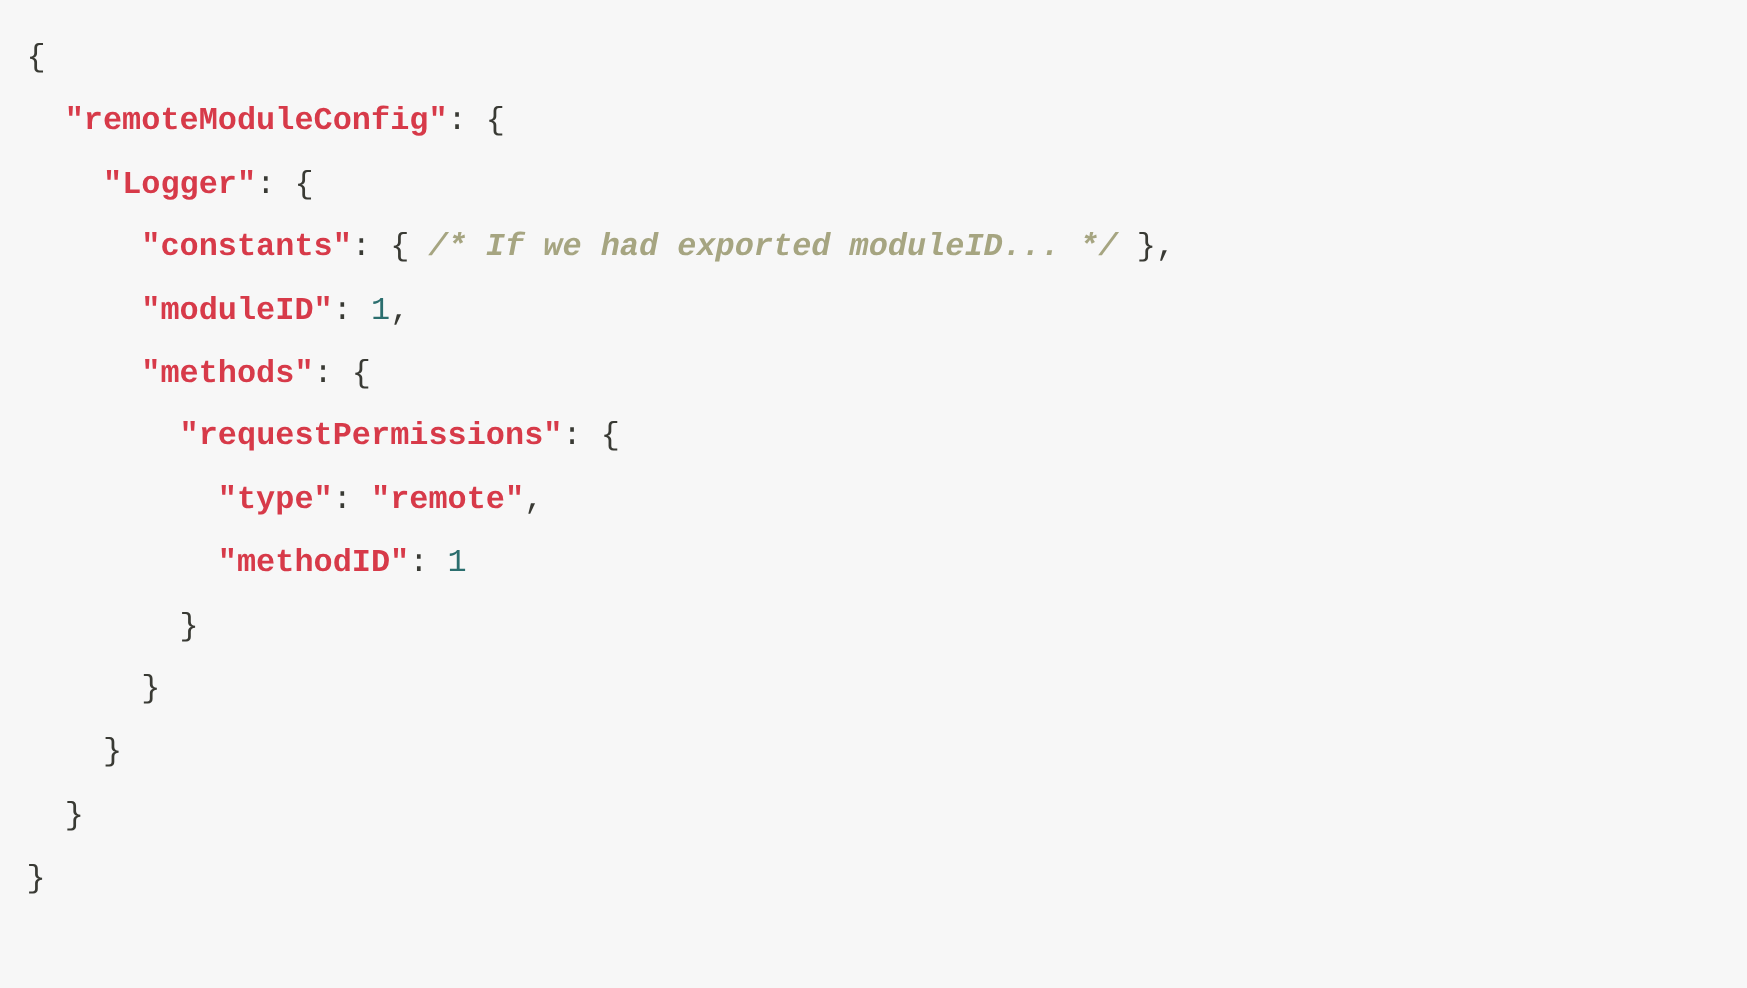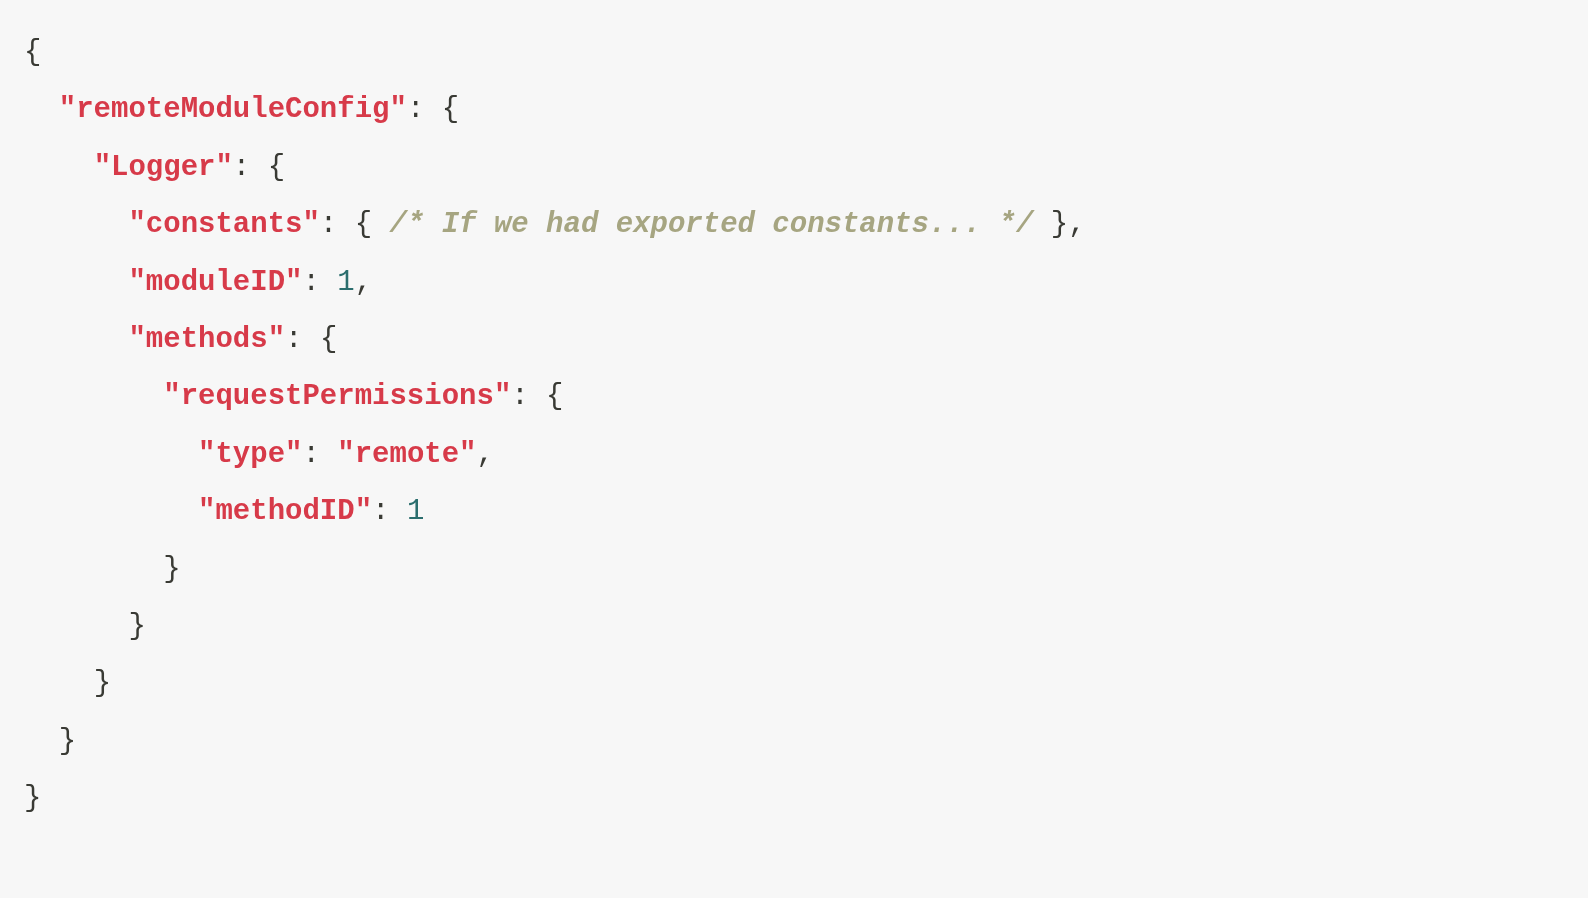--- a/index.html
+++ b/index.html
@@ -25,21 +25,21 @@
   .str { color: #d73a49; font-weight: 600; }
   .num { color: #2b6e6e; }
   .cmt { color: #a6a581; font-style: italic; font-weight: 600; }
 </style>
 </head>
 <body>
 
 <pre><span class="pn">{</span>
   <span class="key">"remoteModuleConfig"</span><span class="pn">:</span> <span class="pn">{</span>
     <span class="key">"Logger"</span><span class="pn">:</span> <span class="pn">{</span>
-      <span class="key">"constants"</span><span class="pn">:</span> <span class="pn">{</span> <span class="cmt">/* If we had exported constants... */</span> <span class="pn">}</span><span class="pn">,</span>
+      <span class="key">"constants"</span><span class="pn">:</span> <span class="pn">{</span> <span class="cmt">/* If we had exported moduleID... */</span> <span class="pn">}</span><span class="pn">,</span>
       <span class="key">"moduleID"</span><span class="pn">:</span> <span class="num">1</span><span class="pn">,</span>
       <span class="key">"methods"</span><span class="pn">:</span> <span class="pn">{</span>
         <span class="key">"requestPermissions"</span><span class="pn">:</span> <span class="pn">{</span>
           <span class="key">"type"</span><span class="pn">:</span> <span class="str">"remote"</span><span class="pn">,</span>
           <span class="key">"methodID"</span><span class="pn">:</span> <span class="num">1</span>
         <span class="pn">}</span>
       <span class="pn">}</span>
     <span class="pn">}</span>
   <span class="pn">}</span>
 <span class="pn">}</span></pre>

